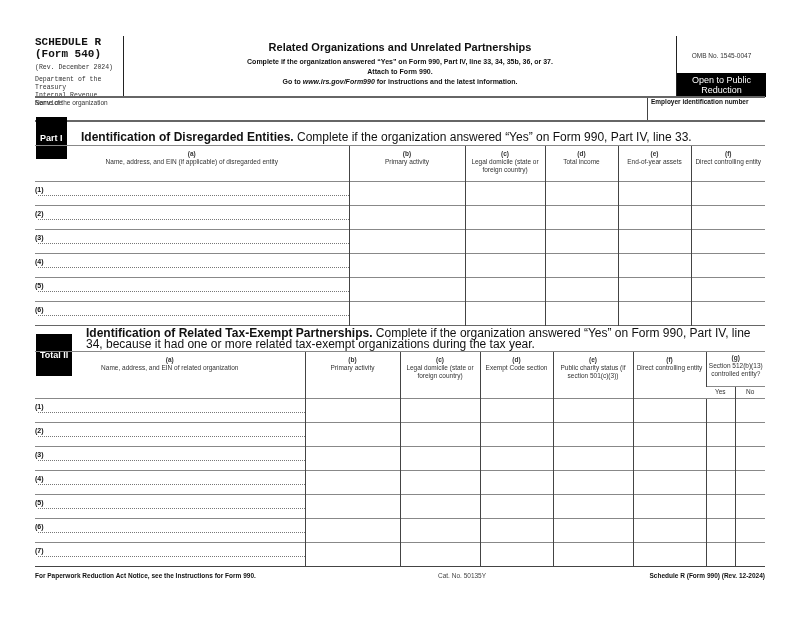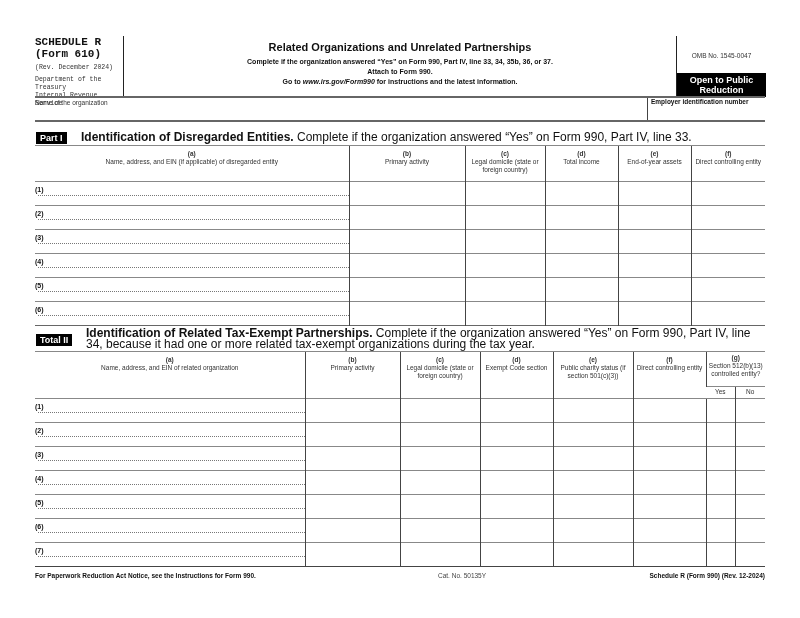--- a/index.html
+++ b/index.html
@@ -9,45 +9,45 @@
   .bold { font-weight: bold; }
   .hdr-left { left: 35px; top: 36px; width: 88px; height: 60px; border-right: 1.5px solid #222; font-family: Liberation Mono, monospace; }
   .sched { font-size: 11px; font-weight: bold; line-height: 12px; }
   .tiny { font-size: 6.5px; color: #333; line-height: 8px; }
   .hdr-center { left: 124px; top: 36px; width: 552px; height: 60px; text-align: center; }
   .title { font-size: 11px; font-weight: bold; margin-top: 5px; }
   .sub { font-size: 7px; font-weight: bold; line-height: 10px; }
   .sub i { font-weight: bold; }
   .hdr-right { left: 676px; top: 36px; width: 89px; height: 60px; border-left: 1.5px solid #222; }
   .omb { font-size: 6.5px; color: #333; text-align: center; margin-top: 16px; }
-  .opi { background: #000; color: #fff; font-size: 9px; font-weight: bold; text-align: center;
+  .opi { background: #000; color: #fff; font-size: 9px; font-weight: normal; text-align: center;
          line-height: 10px; padding: 2px 0; position: absolute; left: 0; right: 0; top: 37px; }
   .name-row { left: 35px; top: 96px; width: 730px; height: 24px; border-top: 2px solid #666; }
   .ein { position: absolute; left: 612px; top: 0; width: 118px; height: 24px; border-left: 1px solid #444;
          font-size: 6.5px; font-weight: bold; padding-left: 3px; box-sizing: border-box; }
-  .part-badge { background: #000; color: #fff; font-size: 9px; font-weight: bold; padding: 1px 4px; }
+  .part-badge { background: #000; color: #fff; font-size: 9px; font-weight: bold; padding: 16px 4px; }
   .part-head { font-size: 12px; line-height: 11px; }
   table.form { position: absolute; border-collapse: collapse; table-layout: fixed; }
   table.form td, table.form th { border-left: 1px solid #444; border-top: 1px solid #888; padding: 0; }
   table.form tr td:first-child, table.form tr th:first-child { border-left: none; }
   table.form th { font-weight: normal; font-size: 6.5px; color: #333; vertical-align: top; text-align: center;
                   padding-top: 4px; line-height: 8px; }
   table.form th .letter { font-weight: bold; display: block; }
   .rowlabel { font-size: 7px; font-weight: bold; padding-left: 4px; position: relative; }
   .rowlabel .dots { position: absolute; left: 3px; right: 0; top: 13px; border-bottom: 1px dotted #777; }
   .rowlabel span.lbl { position: relative; top: -4px; }
   .yn { font-size: 7.5px; font-weight: bold; color: #111; padding-top: 1px !important; }
   .foot { font-size: 6.5px; top: 572px; }
 </style>
 </head>
 <body>
 
 <div class="abs hdr-left">
   <div class="sched">SCHEDULE R</div>
-  <div class="sched">(Form 610)</div>
+  <div class="sched">(Form 540)</div>
   <div class="tiny" style="margin-top:4px;">(Rev. December 2024)</div>
   <div class="tiny" style="margin-top:4px;">Department of the Treasury</div>
   <div class="tiny">Internal Revenue Service</div>
 </div>
 
 <div class="abs hdr-center">
   <div class="title">Related Organizations and Unrelated Partnerships</div>
   <div class="sub" style="margin-top:4px;">Complete if the organization answered “Yes” on Form 990, Part IV, line 33, 34, 35b, 36, or 37.</div>
   <div class="sub">Attach to Form 990.</div>
   <div class="sub"><span>Go to </span><i>www.irs.gov/Form990</i><span> for instructions and the latest information.</span></div>

